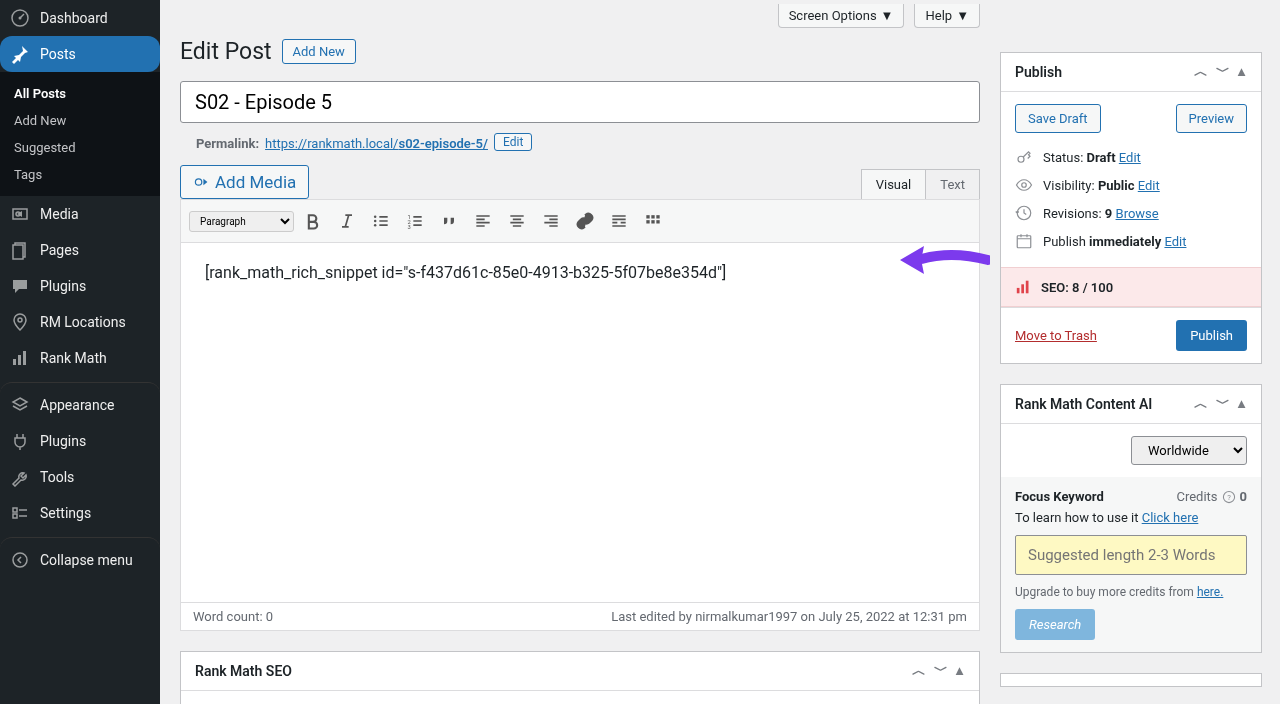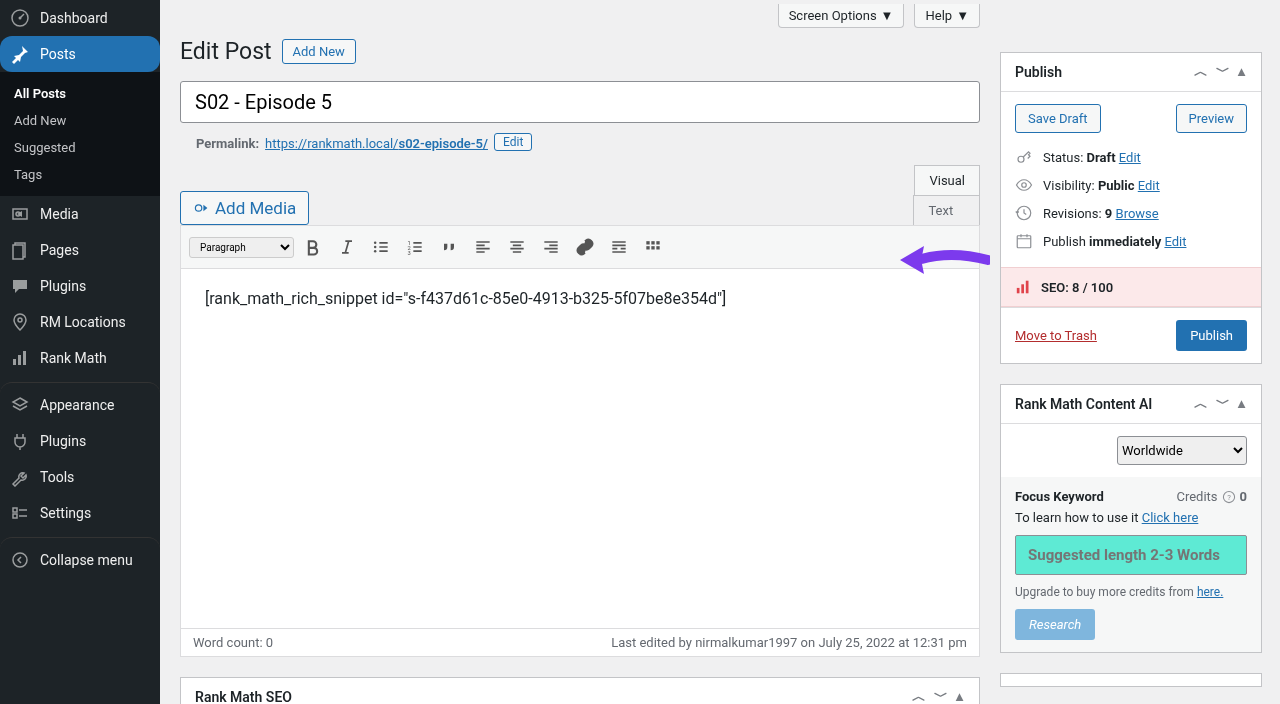--- a/index.html
+++ b/index.html
@@ -27,21 +27,21 @@
 .btn-outline { background:#f6f7f7; border:1px solid #2271b1; color:#2271b1; padding:4px 10px; border-radius:3px; font-size:13px; cursor:pointer; }
 .btn-outline.small { font-size:12px; padding:1px 8px; }
 
 .title-input { width: 100%; font-size: 20px; padding: 8px 14px; border: 1px solid #8c8f94; border-radius: 3px; background: #fff; height:42px; }
 .permalink-row { display:flex; align-items:flex-end; gap:6px; margin:10px 4px 14px; font-size:13px; color:#646970;padding-left:12px; }
 .permalink-row a { color:#2271b1; text-decoration:underline; }
 .permalink-row a strong { font-weight:600; }
 
 .media-row { display:flex; justify-content:space-between; align-items:flex-end; }
 .add-media { border:1px solid #2271b1; color:#2271b1; background:#f6f7f7; padding:6px 12px; border-radius:3px; font-size:17px; display:flex; align-items:center; gap:6px; cursor:pointer; }
-.editor-tabs { display:flex;flex-direction:column; }
+.editor-tabs { display:flex; }
 .editor-tabs .etab { border:1px solid #c3c4c7; background:#f0f0f1; padding:7px 14px; font-size:13px; cursor:pointer; color:#646970; border-bottom:none; }
 .editor-tabs .etab.active { background:#f6f7f7; border-bottom-color:#f6f7f7; color:#1d2327; }
 .editor-tabs .etab + .etab { margin-left:-1px; }
 
 .toolbar { background:#f6f7f7; border:1px solid #dcdcde; padding:6px 8px; display:flex; align-items:center; gap:4px; }
 .toolbar select { padding:3px 6px; font-size:10px; border:1px solid #ccc; border-radius:3px; width:105px; }
 .tbtn { width:30px; height:30px; display:flex; align-items:center; justify-content:center; cursor:pointer; color:#555; border-radius:2px; }
 .tbtn svg { width:20px; height:20px; fill:currentColor; }
 
 .editor-body { border:1px solid #dcdcde; border-top:none; background:#fff; min-height:360px; padding:20px 24px; font-family: Georgia, serif; font-size:16px; color:#1d2327; position:relative; }
@@ -68,27 +68,27 @@
 .meta-line .mico { width:18px; height:18px; color:#8c8f94; display:flex; align-items:center; justify-content:center; }
 .meta-line .mico svg { width:18px; height:18px; fill:none; stroke:currentColor; stroke-width:1.6; }
 .meta-line a { color:#2271b1; text-decoration:underline; cursor:pointer; }
 .seo-row { background:#fce9ea; padding:10px 14px; display:flex; align-items:center; gap:8px; font-size:13px; font-weight:600; color:#1d2327; border-top:1px solid #f1cfd1; border-bottom:1px solid #f1cfd1; }
 .seo-row .sico { width:18px; height:18px; }
 .pub-footer { padding:12px 14px; display:flex; justify-content:space-between; align-items:center; border-top:1px solid #dcdcde; }
 .trash { color:#b32d2e; text-decoration:underline; cursor:pointer; font-size:13px; }
 .btn-primary { background:#2271b1; color:#fff; border:none; padding:8px 14px; border-radius:3px; cursor:pointer; font-size:13px; }
 
 .region-sel { display:flex; justify-content:flex-end; padding:12px 14px; }
-.region-sel select { border:1px solid #8c8f94; padding:5px 0; border-radius:3px; font-size:13px; width:130px; }
+.region-sel select { border:1px solid #8c8f94; padding:5px 12px; border-radius:3px; font-size:13px; width:116px; }
 .ai-body { background:#f6f7f7; padding:12px 14px; }
 .ai-row1 { display:flex; justify-content:space-between; font-size:13px; margin-bottom:6px; }
 .ai-row1 .credits { color:#646970; display:flex; align-items:center; gap:4px; }
 .ai-learn { font-size:13px; margin-bottom:10px; }
 .ai-learn a { color:#2271b1; text-decoration:underline; }
-.kw-input { width:100%; border:1px solid #8c8f94; padding:10px 12px; font-size:15px; border-radius:2px; background:#5eead4; color:#777; margin-bottom:10px;font-weight:bold; }
+.kw-input { width:100%; border:1px solid #8c8f94; padding:10px 12px; font-size:15px; border-radius:2px; background:#fef9c3; color:#777; margin-bottom:10px; }
 .upgrade { font-size:12px; color:#646970; margin-bottom:10px; }
 .upgrade a { color:#2271b1; text-decoration:underline; }
 .btn-research { background:#7fb6dd; color:#fff; border:none; padding:8px 14px; border-radius:3px; font-size:13px; cursor:default;font-style:italic; }
 
 svg { display:block; }
 </style>
 </head>
 <body>
 
 <div class="wrap">

